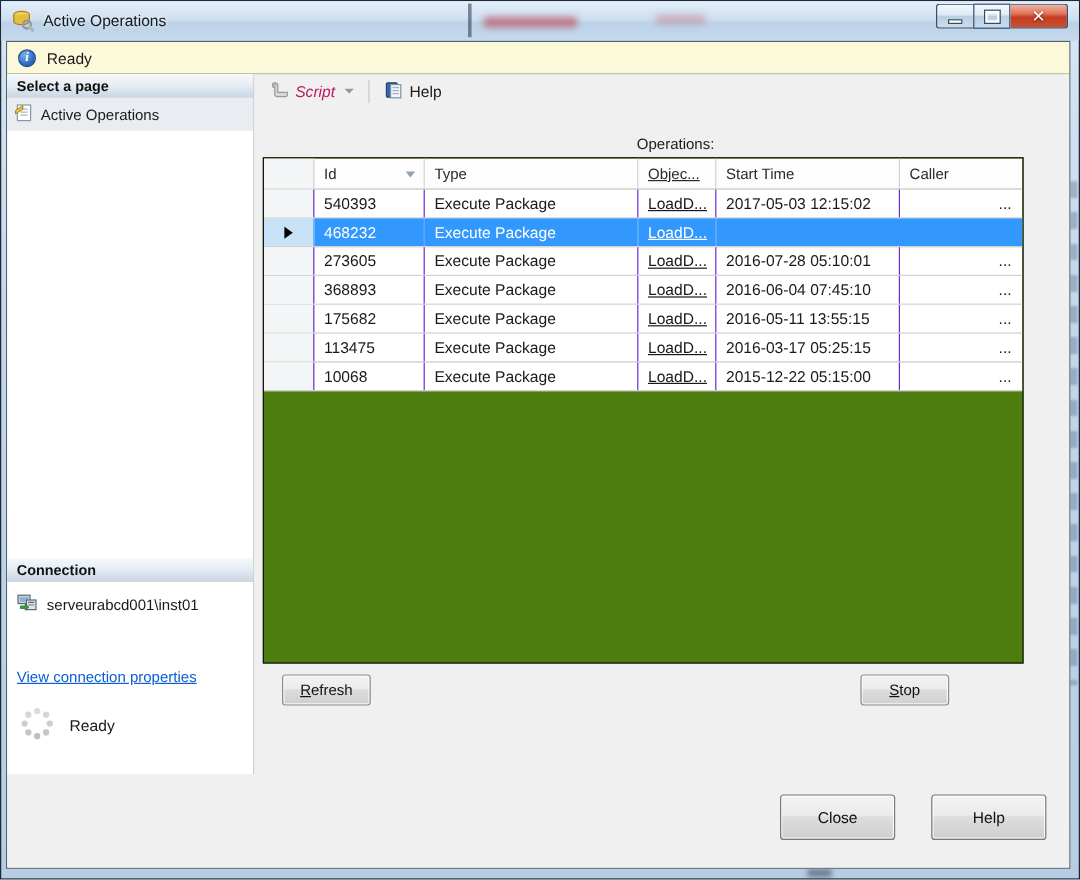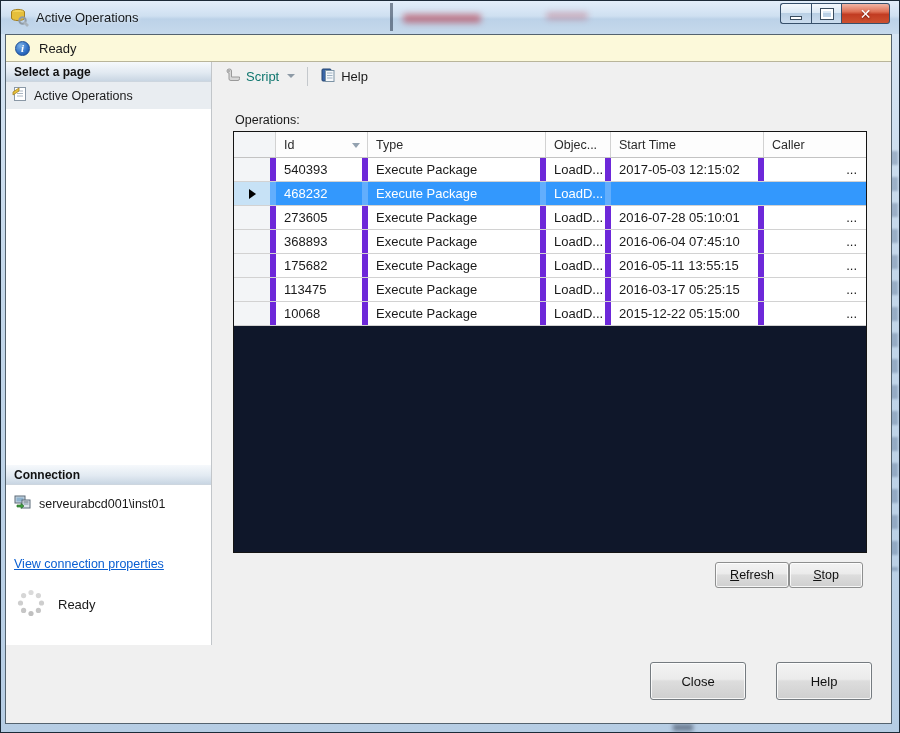--- a/index.html
+++ b/index.html
@@ -53,47 +53,47 @@
   .side-spacer { flex:1 1 auto; }
   .conn-item { display:flex; align-items:center; gap:8px; padding:9px 7px 4px 8px; font-size:12.5px; }
   .conn-link { display:block; margin:40px 0 0 8px; color:#0a5fd2; text-decoration:underline; font-size:12.5px; cursor:pointer; }
   .conn-link-wrap { margin-bottom:9px; }
   .progress-item { display:flex; align-items:center; gap:12px; padding:8px 0 0 10px; font-size:13px; }
 
   
   .main { flex:1 1 auto; background:#f0f0f0; display:flex; flex-direction:column; min-width:0; }
   .toolbar { height:28px; flex:0 0 auto; display:flex; align-items:center; padding-left:9px; gap:4px; }
   .tb-btn { display:flex; align-items:center; gap:5px; padding:2px 4px; font-size:13px; cursor:default; }
-  .tb-btn.disabled { color:#0f766e; }
+  .tb-btn.disabled { color:#be185d;font-style:italic; }
   .caret { width:0; height:0; border-left:4px solid transparent; border-right:4px solid transparent; border-top:4px solid #8d9aa6; margin-left:3px; }
   .tb-sep { width:1px; height:19px; background:#c4c8cc; margin:0 4px; }
 
-  .ops-label { margin:23px 0 4px 23px; font-size:12.5px; color:#1a1a1a; flex:0 0 auto; }
-
-  .grid { margin-left:21px; width:634px; height:422px; flex:0 0 auto; background:#0f172a; border:1px solid #141414; overflow:hidden; }
+  .ops-label { margin:23px 0 4px 23px; font-size:12.5px; color:#1a1a1a; flex:0 0 auto;text-align:center; }
+
+  .grid { margin-left:7px; width:634px; height:422px; flex:0 0 auto; background:#4d7c0f; border:1px solid #141414; overflow:hidden; }
   .grid-header { display:flex; height:26px; background:#fdfdfd; border-bottom:1px solid #c3c3c3; }
   .gh { display:flex; align-items:center; padding-left:8px; font-size:12.5px; color:#2a2a2a;
     border-right:1px solid #d2d2d2; position:relative; }
   .gh.col-caller { border-right:none;text-align:center; }
   .grid-row { display:flex; height:24px; border-bottom:1px solid #d2d2d2; background:#fff; }
-  .gc { display:flex; align-items:center; padding-left:8px; font-size:13px; border-right:6px solid #6d28d9; overflow:hidden; white-space:nowrap; }
+  .gc { display:flex; align-items:center; padding-left:8px; font-size:13px; border-right:1px solid #6d28d9; overflow:hidden; white-space:nowrap; }
   .sel-col { width:42px; flex:0 0 auto; background:#f3f5f7; justify-content:center; padding-left:0; }
   .col-id { width:92px; flex:0 0 auto; }
   .col-type { width:178px; flex:0 0 auto; }
-  .col-obj { width:65px; flex:0 0 auto; }
+  .col-obj { width:65px; flex:0 0 auto;text-decoration:underline; }
   .col-start { width:153px; flex:0 0 auto; }
   .col-caller { flex:1 1 auto; justify-content:flex-end; padding-right:9px; border-right:none; }
   .sort-tri { position:absolute; right:7px; top:11px; width:0; height:0;
     border-left:4px solid transparent; border-right:4px solid transparent; border-top:5px solid #93a2b0; }
   .grid-row.selected .gc { background:#3398fd; color:#fff; border-right-color:#62aefd; }
   .grid-row.selected .sel-col { background:#c7e2f6; }
   .rowarrow { display:none; width:0; height:0; border-top:5px solid transparent; border-bottom:5px solid transparent; border-left:7px solid #000; }
   .grid-row.selected .rowarrow { display:block; }
 
-  .btn-row { margin:9px 24px 0 5px; width:646px; display:flex; justify-content:flex-end; flex:0 0 auto; }
+  .btn-row { margin:9px 24px 0 23px; width:556px; display:flex; justify-content:space-between; flex:0 0 auto; }
 
   .win-btn { font-family:"Liberation Sans","DejaVu Sans",sans-serif; font-size:12.5px; color:#111;
     border:1px solid #8e8f8f; border-radius:3px; padding:0;
     background:linear-gradient(180deg,#f3f3f3 0%,#ebebeb 45%,#dddddd 50%,#cfcfcf 100%);
     box-shadow:inset 0 0 0 1px rgba(255,255,255,.8); cursor:default; }
   .win-btn.small { width:74px; height:26px; }
   .win-btn.big { width:96px; height:38px; font-size:13px; border-color:#757b80;margin-left:20px; }
 
   
   .footer { height:78px; flex:0 0 auto; display:flex; justify-content:flex-end; align-items:flex-start;

